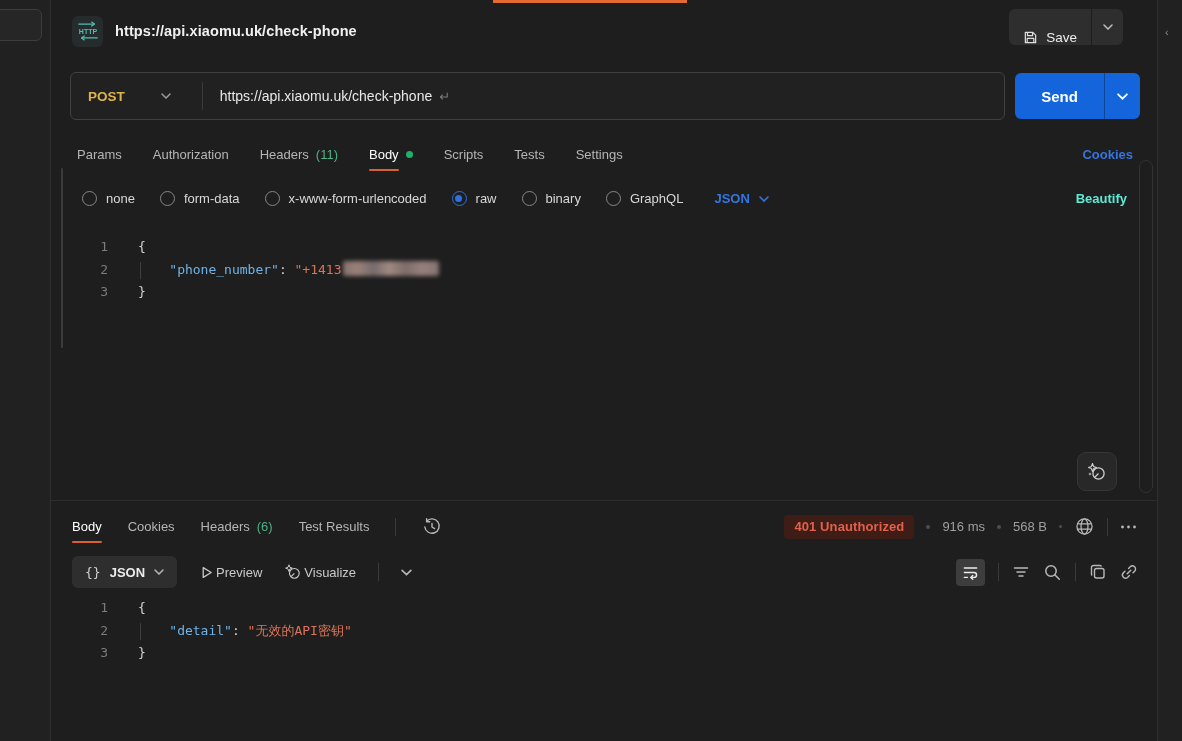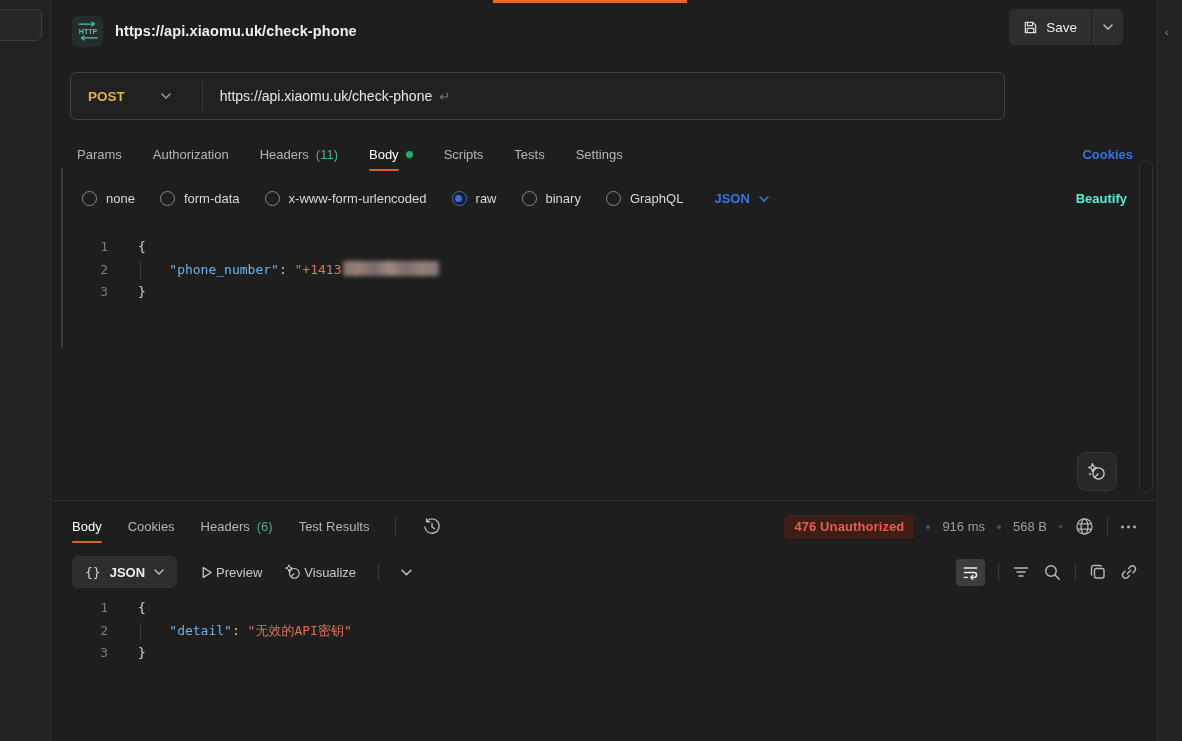--- a/index.html
+++ b/index.html
@@ -15,21 +15,21 @@
   .rail-left-stub { position:absolute; left:-10px; top:9px; width:52px; height:32px; border:1px solid #3d3d3d; border-radius:6px; background:#262626; }
   .rail-right { position:absolute; right:0; top:0; width:25px; height:741px; background:#212121; border-left:1px solid #2f2f2f; }
   .rail-right-glyph { position:absolute; top:26px; left:7px; color:#8a8a8a; font-size:11px; }
   .tab-indicator { position:absolute; left:493px; top:0; width:194px; height:3px; background:#e56a32; }
 
   
   .req-header { position:absolute; left:51px; top:6px; right:26px; height:50px; display:flex; align-items:center; padding-left:21px; }
   .http-badge { width:31px; height:31px; border-radius:6px; background:#262b2b; display:flex; align-items:center; justify-content:center; flex:0 0 auto; }
   .req-title { margin-left:12px; font-size:14.5px; font-weight:700; color:#f0f0f0; letter-spacing:.1px; }
   .save-btn { position:absolute; right:33px; top:3px; display:flex; height:36px; }
-  .save-main { display:flex; align-items:center; gap:8px; padding:0 14px; background:#2e2e2e; border-radius:6px 0 0 6px; color:#ededed; font-size:13.5px; }
+  .save-main { display:flex; align-items:flex-end; gap:8px; padding:0 14px; background:#2e2e2e; border-radius:6px 0 0 6px; color:#ededed; font-size:13.5px; }
   .save-caret { width:32px; display:flex; align-items:center; justify-content:center; background:#2e2e2e; border-radius:0 6px 6px 0; border-left:1px solid #1d1d1d; }
 
   
   .url-box { position:absolute; left:70px; top:72px; width:935px; height:48px; border:1px solid #414141; border-radius:6px; background:#212121; display:flex; align-items:center; }
   .method { color:#ddb44c; font-weight:700; font-size:13.5px; padding-left:17px; }
   .method-caret { margin-left:36px; display:flex; }
   .url-vdiv { width:1px; height:28px; background:#3a3a3a; margin-left:31px; }
   .url-text { margin-left:17px; font-size:14px; color:#e8e8e8; }
   .enter-glyph { margin-left:7px; color:#7a7a7a; font-size:13px; }
   .send-btn { position:absolute; left:1015px; top:73px; display:flex; height:46px; }
@@ -139,20 +139,28 @@
     <span class="method">POST</span>
     <span class="method-caret">
       <svg width="10" height="6" viewBox="0 0 10 6">
           <path d="M1 1l4 4 4-4" stroke="#9a9a9a" stroke-width="1.5" fill="none" stroke-linecap="round"></path>
         </svg>
     </span>
     <span class="url-vdiv"></span>
     <span class="url-text">https://api.xiaomu.uk/check-phone</span>
     <span class="enter-glyph">↵</span>
   </div>
+  <div class="send-btn">
+    <div class="send-main">Send</div>
+    <div class="send-caret">
+      <svg width="11" height="7" viewBox="0 0 10 6">
+          <path d="M1 1l4 4 4-4" stroke="#ffffff" stroke-width="1.6" fill="none" stroke-linecap="round"></path>
+        </svg>
+    </div>
+  </div>
 
   <div class="req-tabs">
     <div class="rtab">
         <span class="tab-label">Params</span>
       </div>
     <div class="rtab">
         <span class="tab-label">Authorization</span>
       </div>
     <div class="rtab">
       <span class="tab-label">Headers</span>
@@ -258,21 +266,21 @@
     <span class="icon-btn">
       <svg width="20" height="20" viewBox="0 0 20 20" fill="none" stroke="#b5b5b5" stroke-width="1.4" stroke-linecap="round" stroke-linejoin="round">
         <path d="M4.6 4.2A7.2 7.2 0 1 1 2.8 10"></path>
         <path d="M4.6 1.6v3.2h3.2"></path>
         <path d="M10 6.4V10l2.6 1.6"></path>
       </svg>
     </span>
   </div>
 
   <div class="resp-meta">
-    <span class="status-badge">476 Unauthorized</span>
+    <span class="status-badge">401 Unauthorized</span>
     <span class="dot-sep"></span>
     <span>916 ms</span>
     <span class="dot-sep"></span>
     <span>568 B</span>
     <span class="dot-sep small"></span>
     <span class="icon-btn">
       <svg width="21" height="21" viewBox="0 0 20 20" fill="none" stroke="#b8b8b8" stroke-width="1.2">
         <circle cx="10" cy="10" r="7.2"></circle>
         <ellipse cx="10" cy="10" rx="3.3" ry="7.2"></ellipse>
         <path d="M3.2 7.6h13.6M3.2 12.4h13.6"></path>

